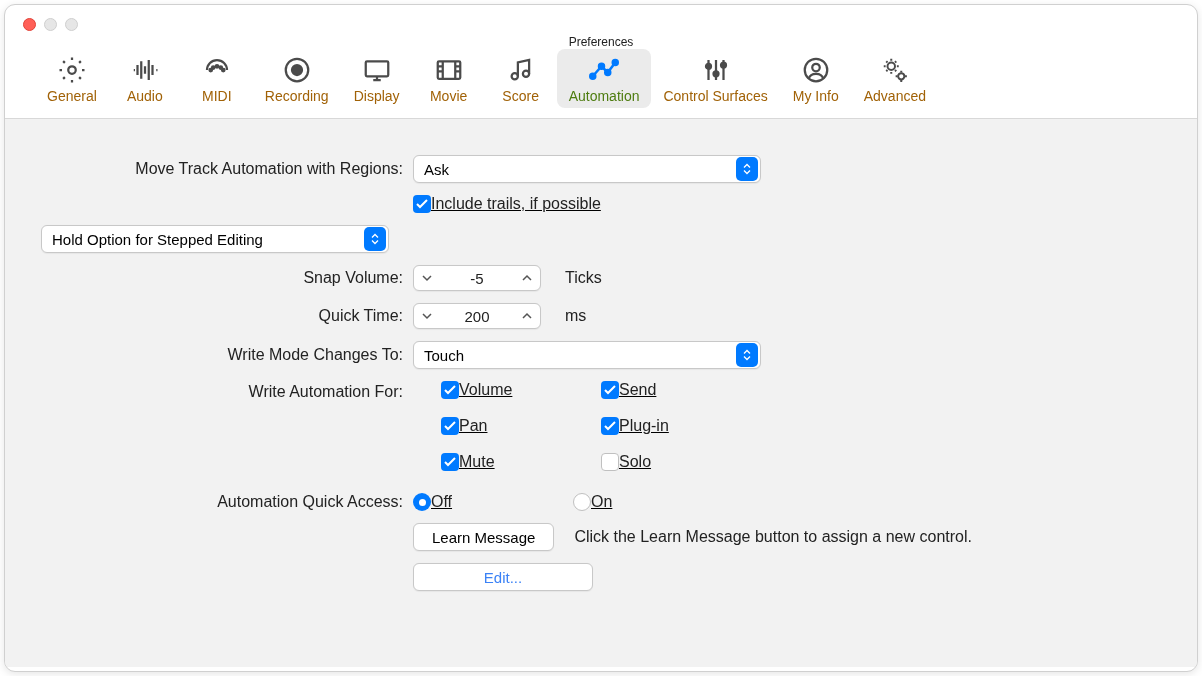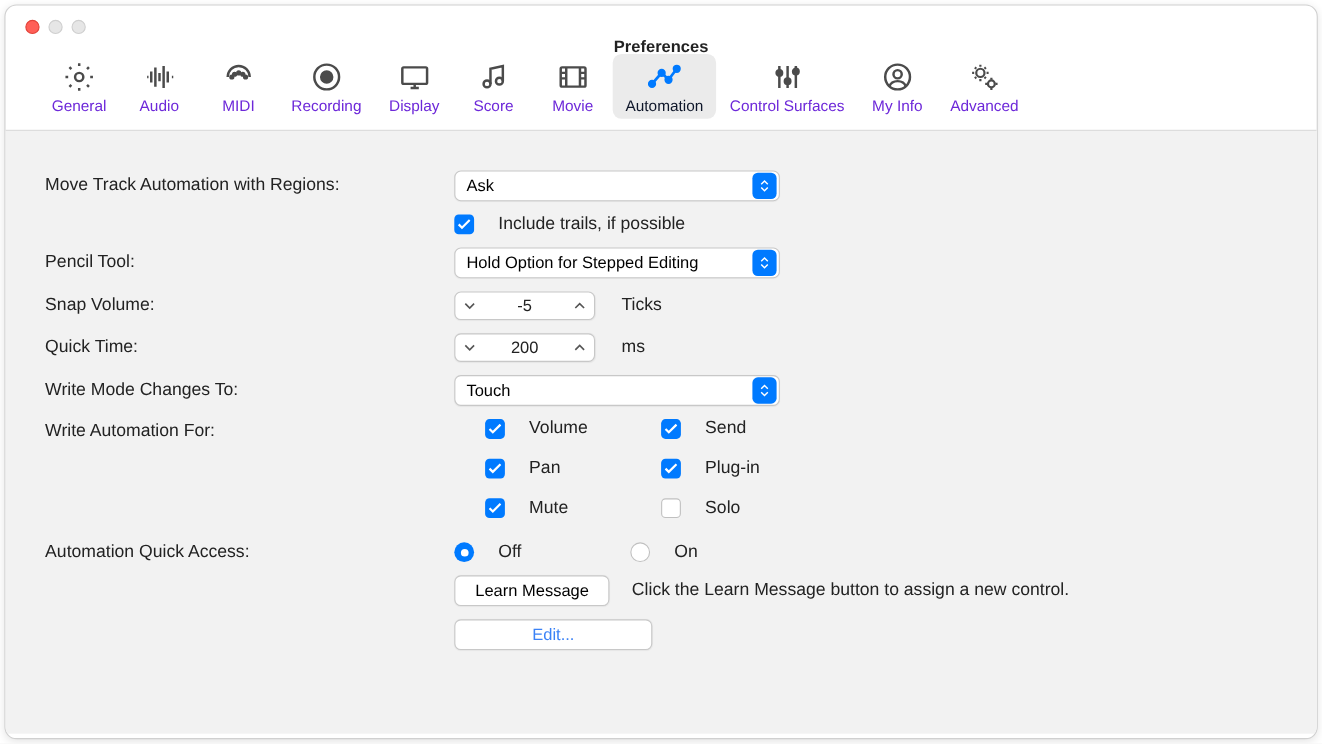--- a/index.html
+++ b/index.html
@@ -37,22 +37,22 @@
       height: 13px;
       border-radius: 50%;
     }
     .tl-close { background: #ff5f57; border: 0.5px solid #e24238; }
     .tl-min { background: #e6e6e6; border: 0.5px solid #cfcfcf; }
     .tl-max { background: #e6e6e6; border: 0.5px solid #cfcfcf; }
     .window-title {
       position: absolute;
       left: 50%;
       transform: translateX(-50%);
-      font-size: 15px;
-      font-weight: 700;
+      font-size: 12px;
+      font-weight: 400;
       color: #222;
       margin-top: 36px;
     }
     .toolbar {
       display: flex;
       align-items: flex-start;
       padding: 6px 30px 10px 30px;
       border-bottom: 1px solid #d8d8d8;
       gap: 0;
     }
@@ -62,48 +62,48 @@
       align-items: center;
       padding: 6px 12px 4px 12px;
       border-radius: 8px;
       cursor: pointer;
       min-width: 72px;
     }
     .toolbar-item.active {
       background: #ebebeb;
     }
     .toolbar-item.active .ticon { color: #007aff; }
-    .toolbar-item.active .tlabel { color: #0f172a; }
+    .toolbar-item.active .tlabel { color: #4d7c0f; }
     .ticon {
       height: 30px;
       display: flex;
       align-items: center;
       justify-content: center;
       color: #4b4b4b;
     }
     .ticon svg { width: 30px; height: 30px; }
     .tlabel {
       font-size: 14px;
-      color: #6d28d9;
+      color: #a16207;
       margin-top: 3px;
       white-space: nowrap;
     }
     .content {
       background: #f2f2f2;
       padding: 36px 36px 36px 36px;
       height: calc(100% - 38px - 80px);
     }
     .form-row {
       display: flex;
       align-items: center;
       margin-bottom: 12px;
     }
     .label-col {
       width: 372px;
-      text-align: left;
+      text-align: right;
       padding-right: 10px;
       font-size: 16px;
       color: #222;
     }
     .ctrl-col {
       display: flex;
       align-items: center;
       gap: 8px;
     }
     .popup {
@@ -112,21 +112,21 @@
       background: #fff;
       border: 1px solid #c8c8c8;
       border-radius: 6px;
       height: 28px;
       padding: 0 0 0 10px;
       font-size: 15px;
       cursor: pointer;
       box-shadow: 0 0.5px 1px rgba(0,0,0,0.05);
     }
     .popup-text { flex: 1; }
-    .popup-w340 { width: 296px; }
+    .popup-w340 { width: 348px; }
     .popup-arrows {
       width: 22px;
       height: 24px;
       background: #007aff;
       border-radius: 5px;
       margin-left: 8px;
       margin-right: 2px;
       display: flex;
       flex-direction: column;
       align-items: center;
@@ -140,21 +140,21 @@
       border-radius: 4px;
       display: inline-flex;
       align-items: center;
       justify-content: center;
       flex-shrink: 0;
     }
     .checkbox.checked { background: #007aff; }
     .checkbox.unchecked { background: #fff; border: 1px solid #c0c0c0; }
     .checkbox svg { width: 12px; height: 10px; }
     .chk-label { font-size: 16px; color: #222; }
-    .chk-pair { display: inline-flex; align-items: center; gap: 22px; }
+    .chk-pair { display: inline-flex; align-items: center; gap: 0; text-decoration: underline; }
     .stepper {
       display: inline-flex;
       align-items: center;
       background: #fff;
       border: 1px solid #c8c8c8;
       border-radius: 6px;
       height: 26px;
       box-shadow: 0 0.5px 1px rgba(0,0,0,0.05);
     }
     .stepper-btn {
@@ -263,35 +263,35 @@
         <svg viewBox="0 0 24 24" fill="none" stroke="currentColor" stroke-width="1.8">
             <rect x="3" y="5" width="18" height="12" rx="1"></rect>
             <path d="M9 20h6M12 17v3"></path>
           </svg>
       </span>
       <span class="tlabel">Display</span>
     </div>
     <div class="toolbar-item">
       <span class="ticon">
         <svg viewBox="0 0 24 24" fill="none" stroke="currentColor" stroke-width="1.8">
+            <rect x="3" y="5" width="18" height="14" rx="1"></rect>
+            <path d="M7 5v14M17 5v14M3 9h4M3 13h4M17 9h4M17 13h4"></path>
+          </svg>
+      </span>
+      <span class="tlabel">Movie</span>
+    </div>
+    <div class="toolbar-item">
+      <span class="ticon">
+        <svg viewBox="0 0 24 24" fill="none" stroke="currentColor" stroke-width="1.8">
             <circle cx="7" cy="17" r="2.5"></circle>
             <circle cx="16" cy="15" r="2.5"></circle>
             <path d="M9.5 17V6l9-2v11"></path>
           </svg>
       </span>
       <span class="tlabel">Score</span>
-    </div>
-    <div class="toolbar-item">
-      <span class="ticon">
-        <svg viewBox="0 0 24 24" fill="none" stroke="currentColor" stroke-width="1.8">
-            <rect x="3" y="5" width="18" height="14" rx="1"></rect>
-            <path d="M7 5v14M17 5v14M3 9h4M3 13h4M17 9h4M17 13h4"></path>
-          </svg>
-      </span>
-      <span class="tlabel">Movie</span>
     </div>
     <div class="toolbar-item active">
       <span class="ticon">
         <svg viewBox="0 0 24 24" fill="none" stroke="currentColor" stroke-width="2">
             <path d="M3 17L10 9l5 5 6-8"></path>
             <circle cx="3" cy="17" r="2" fill="currentColor"></circle>
             <circle cx="10" cy="9" r="2" fill="currentColor"></circle>
             <circle cx="15" cy="14" r="2" fill="currentColor"></circle>
             <circle cx="21" cy="6" r="2" fill="currentColor"></circle>
           </svg>
@@ -359,21 +359,20 @@
             <svg viewBox="0 0 12 10">
                 <path d="M1 5l3 3 7-7" stroke="#fff" stroke-width="2" fill="none"></path>
               </svg>
           </span>
           <span class="chk-label">Include trails, if possible</span>
         </span>
       </div>
     </div>
 
     <div class="form-row" style="margin-top:10px;">
-      <div class="label-col">Pencil Tool:</div>
       <div class="ctrl-col">
         <div class="popup popup-w340">
           <span class="popup-text">Hold Option for Stepped Editing</span>
           <span class="popup-arrows">
             <svg viewBox="0 0 8 5">
                 <path d="M1 4l3-3 3 3" stroke="#fff" stroke-width="1.3" fill="none"></path>
               </svg>
             <svg viewBox="0 0 8 5">
                 <path d="M1 1l3 3 3-3" stroke="#fff" stroke-width="1.3" fill="none"></path>
               </svg>

